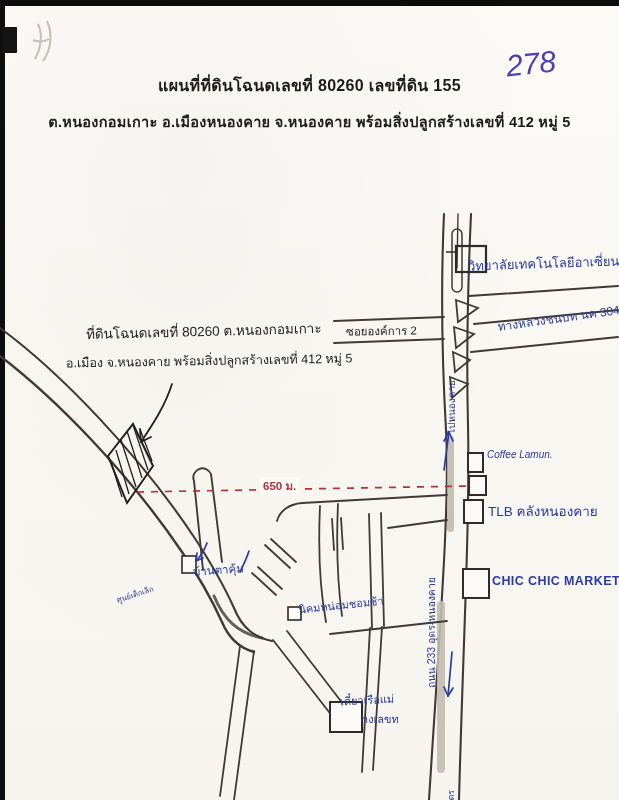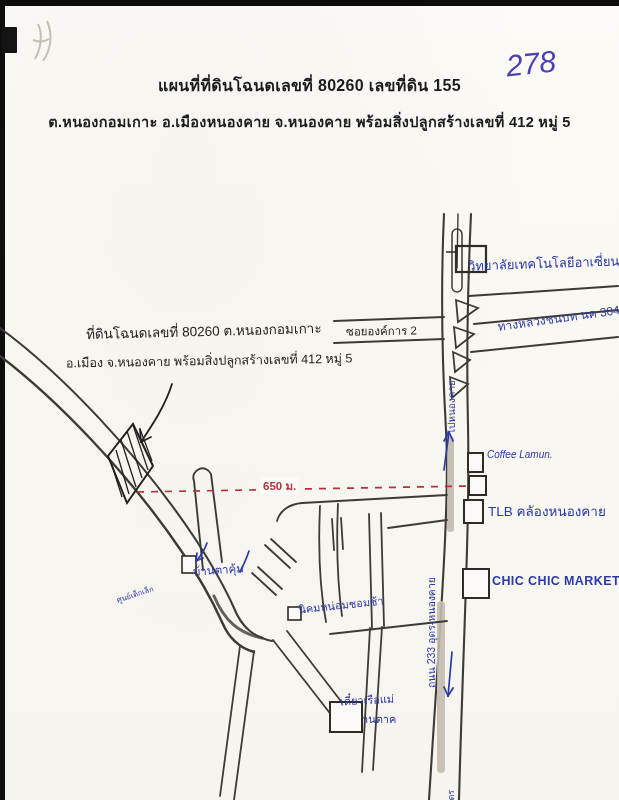--- a/index.html
+++ b/index.html
@@ -160,23 +160,23 @@
   <div class="abs hw-black nw" style="left:86px;top:320px;font-size:13.5px;transform:rotate(-1.5deg);">ที่ดินโฉนดเลขที่ 80260 ต.หนองกอมเกาะ</div>
   <div class="abs hw-black nw" style="left:66px;top:351px;font-size:12.5px;transform:rotate(-1deg);">อ.เมือง จ.หนองคาย พร้อมสิ่งปลูกสร้างเลขที่ 412 หมู่ 5</div>
 
   <div class="abs hw-red nw" style="left:260px;top:477px;font-size:11.5px;background:#fbfaf6;padding:0 3px;font-weight:bold;">650 ม.</div>
 
   <div class="abs hw-blue nw" style="left:468px;top:253px;font-size:13px;transform:rotate(-2deg);">วิทยาลัยเทคโนโลยีอาเซี่ยน</div>
   <div class="abs hw-blue nw" style="left:497px;top:308px;font-size:12px;transform:rotate(-8deg);">ทางหลวงชนบท นค 3045</div>
   <div class="abs hw-black nw" style="left:346px;top:322px;font-size:11.5px;transform:rotate(-1deg);">ซอยองค์การ 2</div>
   <div class="abs hw-blue nw vtext" style="left:444px;top:434px;font-size:10px;">ไปหนองคาย</div>
   <div class="abs hw-blue nw" style="left:487px;top:433px;font-size:10px;font-style:italic;margin-top:16px;">Coffee Lamun.</div>
-  <div class="abs hw-blue nw" style="left:488px;top:500px;font-size:13.5px;">TLB คลัองหนองคาย</div>
+  <div class="abs hw-blue nw" style="left:488px;top:500px;font-size:13.5px;">TLB คลังหนองคาย</div>
   <div class="abs hw-blue nw" style="left:492px;top:574px;font-size:12.5px;letter-spacing:.4px;font-weight:bold;">CHIC CHIC MARKET</div>
   <div class="abs hw-blue nw vtext" style="left:423px;top:688px;font-size:10.5px;">ถนน 233 อุดร-หนองคาย</div>
   <div class="abs hw-blue nw" style="left:193px;top:561px;font-size:11.5px;transform:rotate(-4deg);">บ้านตาคุ้ม</div>
   <div class="abs hw-blue nw" style="left:298px;top:596px;font-size:11px;transform:rotate(-6deg);">นิคมหน่อมชอมช้า</div>
   <div class="abs hw-blue nw" style="left:340px;top:691px;font-size:11px;transform:rotate(-3deg);">เตี๋ยวเรือแม่</div>
-  <div class="abs hw-blue nw" style="left:362px;top:710px;font-size:11px;">านตาค</div>
+  <div class="abs hw-blue nw" style="left:362px;top:710px;font-size:11px;">างเลขท</div>
   <div class="abs hw-blue nw" style="left:116px;top:588px;font-size:7.5px;transform:rotate(-18deg);">ศูนย์เด็กเล็ก</div>
   <div class="abs hw-blue nw vtext" style="left:444px;top:806px;font-size:9px;">อุดร</div>
 
 </div>
 
 </body></html>

